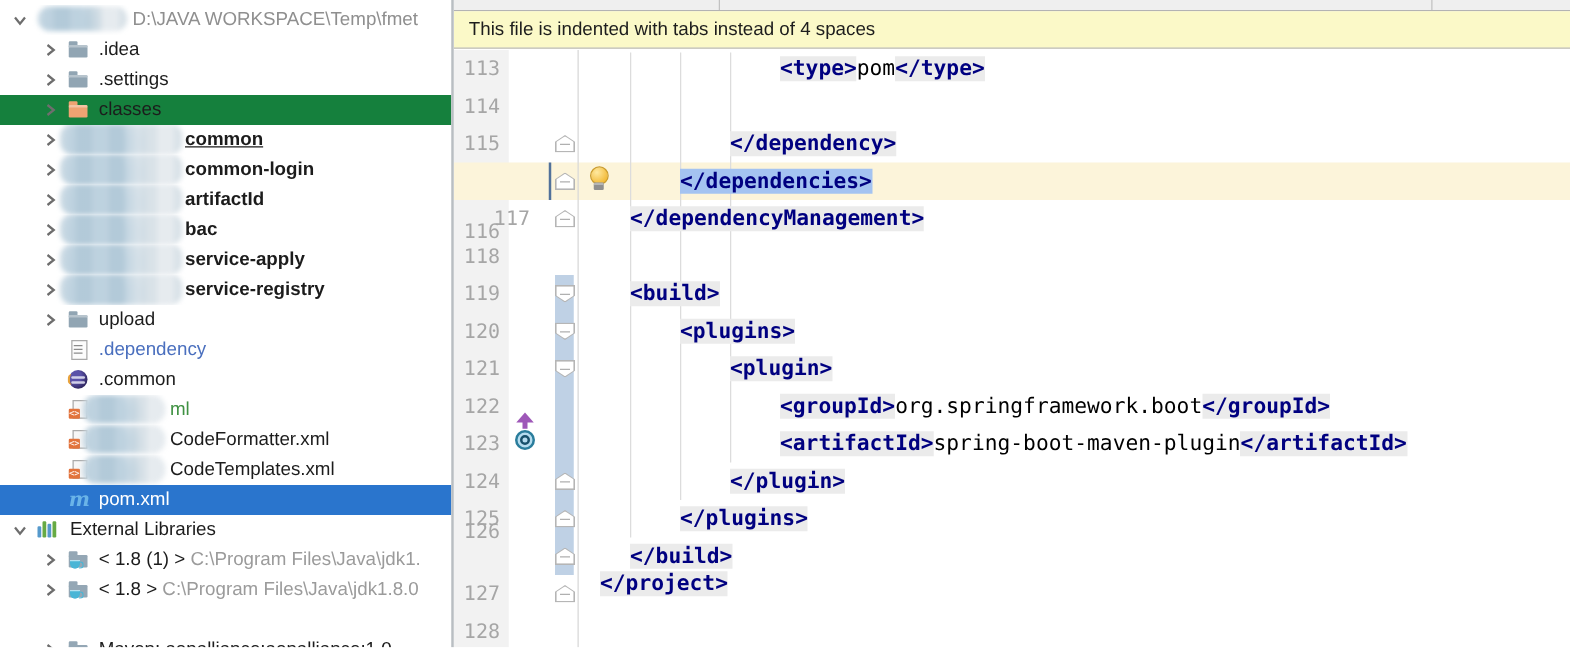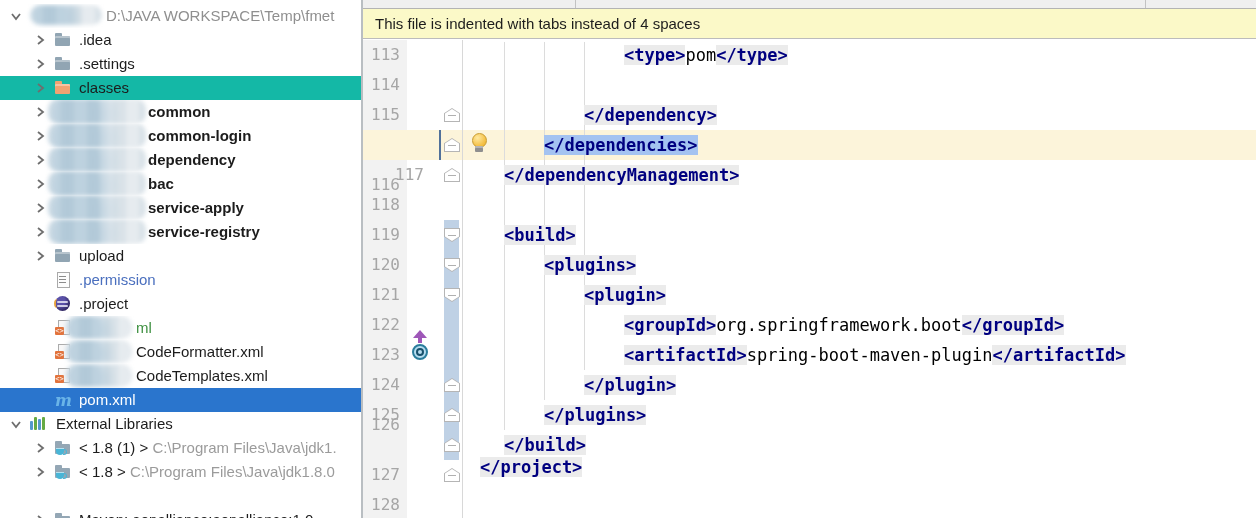--- a/index.html
+++ b/index.html
@@ -7,21 +7,21 @@
        font-family:"Liberation Sans","DejaVu Sans",sans-serif;background:#fff;}
 
   
   #tree{position:absolute;left:0;top:0;width:361px;height:518px;background:#fff;
         border-right:2px solid #b9bec2;overflow:hidden;z-index:5;}
   .trow{position:absolute;left:0;width:361px;height:24px;white-space:nowrap;overflow:hidden;
         font-size:15px;color:#1c1c1c;}
   .trow .lbl{position:absolute;top:2px;line-height:20px;}
   .trow.selected{background:#2a75cd;}
   .trow.selected .lbl{color:#fff;}
-  .trow.hl{background:#14b8a6;}
+  .trow.hl{background:#15803d;}
   .chev{position:absolute;top:6px;width:12px;height:12px;}
   .chev svg{display:block;}
   .chev.exp svg{transform:rotate(90deg);}
   .ticon{position:absolute;top:4px;width:17px;height:16px;}
   .blurblob{position:absolute;top:-1px;height:25px;border-radius:10px;
     background:repeating-linear-gradient(90deg,#e6ebef 0 13px,#d9e2e8 13px 26px),
                radial-gradient(circle at 30% 60%, rgba(173,205,224,.55) 0 30%, transparent 60%);
     background-blend-mode:multiply;filter:blur(2.2px);z-index:3;}
   .pathtxt{color:#8f8f8f;}
   .suffix{color:#9b9b9b;}
@@ -152,39 +152,39 @@
         </div>
         <span class="lbl" style="left: 79px;">classes</span>
       </div>
       <div class="trow" style="top: 100px;">
         <div class="chev" style="left: 34px;">
           <svg width="12" height="12">
             <polyline points="4,2 9,6 4,10" stroke="#6e6e6e" stroke-width="1.8" fill="none"></polyline>
           </svg>
         </div>
         <div class="blurblob" style="left: 48px; width: 98px;"></div>
-        <span class="lbl" style="left: 148px; font-weight: bold;">common</span>
+        <span class="lbl" style="left: 148px; font-weight: bold; text-decoration: underline;">common</span>
       </div>
       <div class="trow" style="top: 124px;">
         <div class="chev" style="left: 34px;">
           <svg width="12" height="12">
             <polyline points="4,2 9,6 4,10" stroke="#6e6e6e" stroke-width="1.8" fill="none"></polyline>
           </svg>
         </div>
         <div class="blurblob" style="left: 48px; width: 98px;"></div>
         <span class="lbl" style="left: 148px; font-weight: bold;">common-login</span>
       </div>
       <div class="trow" style="top: 148px;">
         <div class="chev" style="left: 34px;">
           <svg width="12" height="12">
             <polyline points="4,2 9,6 4,10" stroke="#6e6e6e" stroke-width="1.8" fill="none"></polyline>
           </svg>
         </div>
         <div class="blurblob" style="left: 48px; width: 98px;"></div>
-        <span class="lbl" style="left: 148px; font-weight: bold;">dependency</span>
+        <span class="lbl" style="left: 148px; font-weight: bold;">artifactId</span>
       </div>
       <div class="trow" style="top: 196px;">
         <div class="chev" style="left: 34px;">
           <svg width="12" height="12">
             <polyline points="4,2 9,6 4,10" stroke="#6e6e6e" stroke-width="1.8" fill="none"></polyline>
           </svg>
         </div>
         <div class="blurblob" style="left: 48px; width: 98px;"></div>
         <span class="lbl" style="left: 148px; font-weight: bold;">service-apply</span>
       </div>
@@ -222,32 +222,32 @@
       </div>
       <div class="trow" style="top: 268px;">
         <div class="ticon" style="left: 55px;">
           <div class="i-doc" style="position:relative;width:16px;height:15px">
             <div class="sheet"></div>
             <div class="l1"></div>
             <div class="l2"></div>
             <div class="l3"></div>
           </div>
         </div>
-        <span class="lbl" style="left: 79px; color: rgb(74, 111, 190);">.permission</span>
+        <span class="lbl" style="left: 79px; color: rgb(74, 111, 190);">.dependency</span>
       </div>
       <div class="trow" style="top: 292px;">
         <div class="ticon" style="left: 55px;">
           <div class="i-eclipse" style="position:relative;width:16px;height:15px">
             <div class="orb"></div>
             <div class="band b1"></div>
             <div class="band b2"></div>
             <div class="cres"></div>
           </div>
         </div>
-        <span class="lbl" style="left: 79px;">.project</span>
+        <span class="lbl" style="left: 79px;">.common</span>
       </div>
       <div class="trow" style="top: 316px;">
         <div class="ticon" style="left: 55px;">
           <div class="i-xml" style="position:relative;width:16px;height:15px">
             <div class="sheet"></div>
             <div class="badge">&lt;&gt;</div>
           </div>
         </div>
         <div class="blurblob" style="left: 66px; width: 66px; top: 0px; height: 23px;"></div>
         <span class="lbl" style="left: 136px; color: rgb(63, 145, 66);">ml</span>

